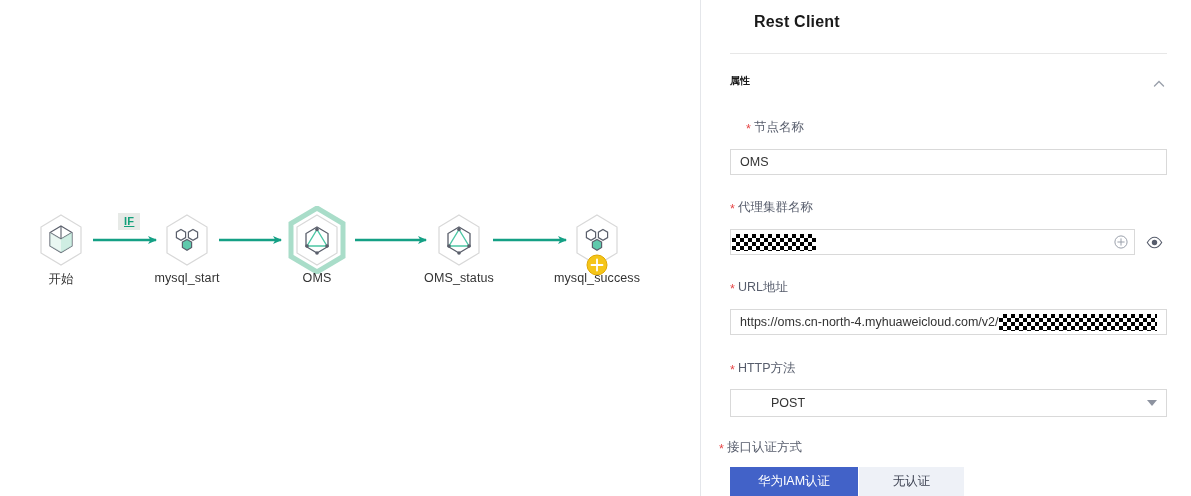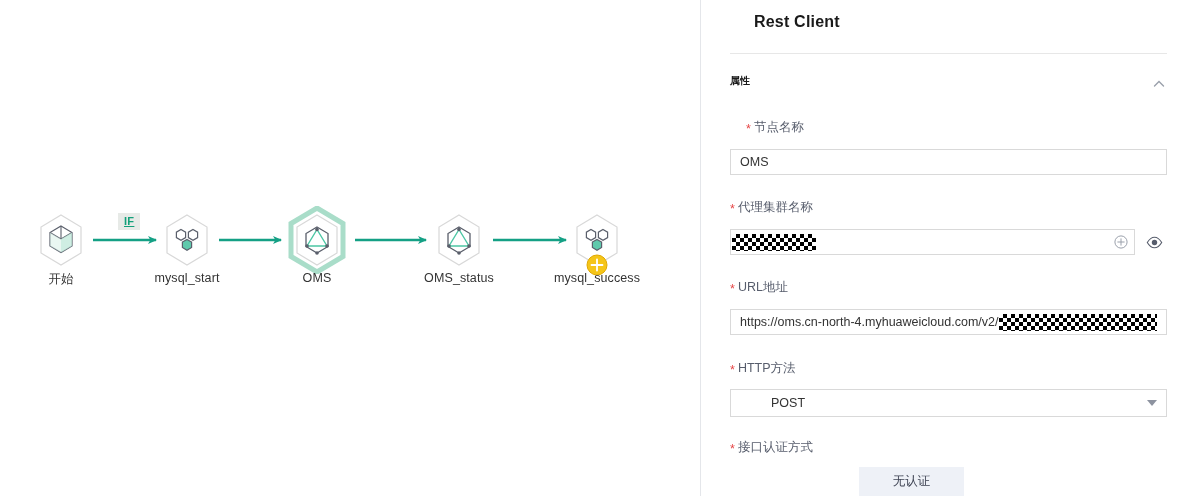--- a/index.html
+++ b/index.html
@@ -270,19 +270,20 @@
     </div>
 
     <div class="field-label" style="left:29px; top:360px;">
       <span class="req-star">*</span><span>HTTP方法</span>
     </div>
     <div class="tf" style="left:29px; top:389px; width:437px; height:28px;padding-left:40px;">
       <span class="tf-val">POST</span>
       <span class="caret"></span>
     </div>
 
-    <div class="field-label" style="left:29px; top:439px;">
+    <div class="field-label" style="left:18px; top:439px;">
       <span class="req-star">*</span><span>接口认证方式</span>
     </div>
+    <div class="seg seg-on" style="left:29px; top:467px; width:128px;">华为IAM认证</div>
     <div class="seg seg-off" style="left:158px; top:467px; width:105px;">无认证</div>
 
   </div>
 </div>
 
 </body></html>

